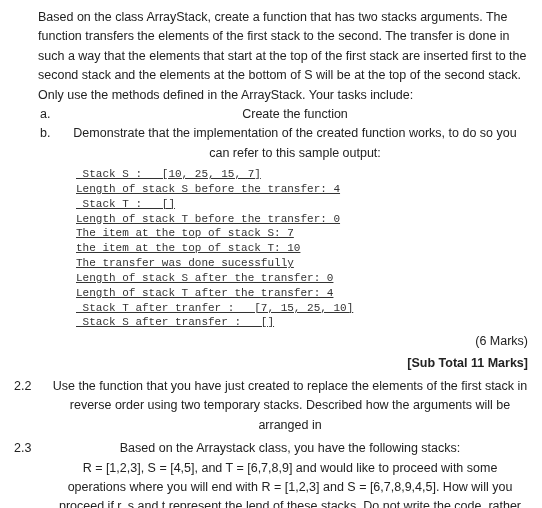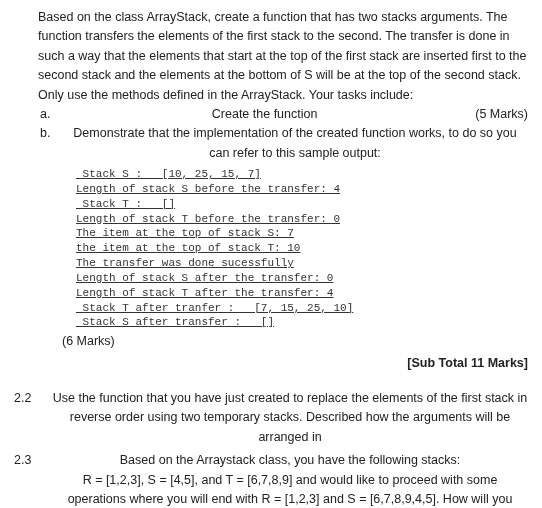--- a/index.html
+++ b/index.html
@@ -28,51 +28,50 @@
   font-family: 'Courier New', monospace;
   font-size: 11px;
   line-height: 1.35;
   white-space: pre;
   color: #333;
   padding-left: 14px;
   padding-top: 4px;
   padding-bottom: 2px;
   text-decoration: underline;
 }
-.subtotal { text-align: right; font-weight: bold; margin-top:2px; margin-bottom:16px;}
+.subtotal { text-align: right; font-weight: bold; margin-top:2px; margin-bottom:4px;}
 .tight { margin-top: 2px; }
 </style>
 </head>
 <body>
 
 <div class="section">
   <div class="intro">Based on the class ArrayStack, create a function that has two stacks arguments. The function transfers the elements of the first stack to the second. The transfer is done in such a way that the elements that start at the top of the first stack are inserted first to the second stack and the elements at the bottom of S will be at the top of the second stack. Only use the methods defined in the ArrayStack. Your tasks include:</div>
   <div class="intro">
     <div class="ll marksline">
       <span class="letter">a.</span>
       <span class="ltxt">Create the function</span>
-      <span class="marks">(5 Marks)</span>
     </div>
     <div class="ll">
       <span class="letter">b.</span>
       <span class="ltxt">Demonstrate that the implementation of the created function works, to do so you can refer to this sample output:</span>
     </div>
     <div style="padding-left:24px;">
       <div class="code"> Stack S :   [10, 25, 15, 7]
 Length of stack S before the transfer: 4
  Stack T :   []
 Length of stack T before the transfer: 0
 The item at the top of stack S: 7
 the item at the top of stack T: 10
 The transfer was done sucessfully
 Length of stack S after the transfer: 0
 Length of stack T after the transfer: 4
  Stack T after tranfer :   [7, 15, 25, 10]
  Stack S after transfer :   []</div>
-      <div style="text-align:left;">(6 Marks)</div>
+      <div style="text-align:right;">(6 Marks)</div>
     </div>
   </div>
   <div class="subtotal">[Sub Total 11 Marks]</div>
 </div>
 
 <div class="section row">
   <div class="qnum">2.2</div>
   <div class="body">
     <div>Use the function that you have just created to replace the elements of the first stack in reverse order using two temporary stacks. Described how the arguments will be arranged in</div>
     <div class="marksline">

